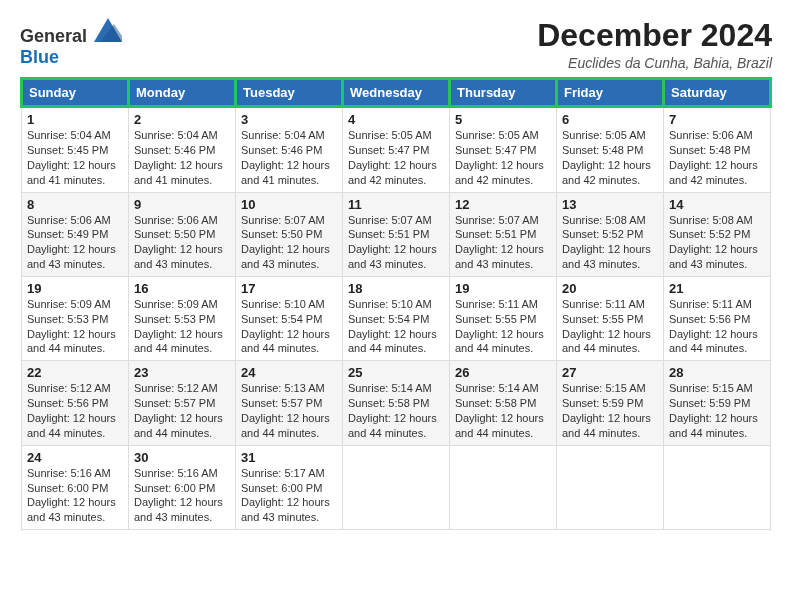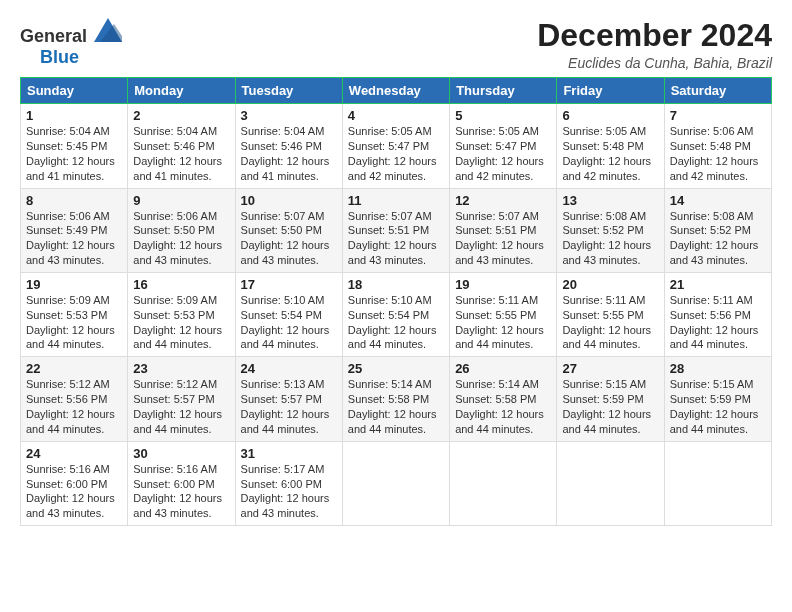--- a/index.html
+++ b/index.html
@@ -29,21 +29,20 @@
     }
     .logo-text-general {
       font-size: 18px;
       font-weight: bold;
       color: #333;
     }
     .logo-text-blue {
       font-size: 18px;
       font-weight: bold;
       color: #1a6eb5;
-      margin-left: 20px;
     }
     .logo-icon {
       width: 28px;
       height: 24px;
       margin-left: 2px;
     }
     .title-block {
       text-align: right;
     }
     .calendar-title {
@@ -63,21 +62,21 @@
       border-collapse: collapse;
       flex: 1;
     }
     .calendar-table th {
       background-color: #2a6db5;
       color: #fff;
       text-align: left;
       padding: 5px 6px;
       font-size: 13px;
       font-weight: bold;
-      border: 1px solid #22c55e;
+      border: 3px solid #22c55e;
     }
     .calendar-table td {
       vertical-align: top;
       padding: 4px 5px;
       font-size: 9.5px;
       color: #222;
       border: 1px solid #ddd;
       width: calc(100% / 7);
       background: #fff;
     }

